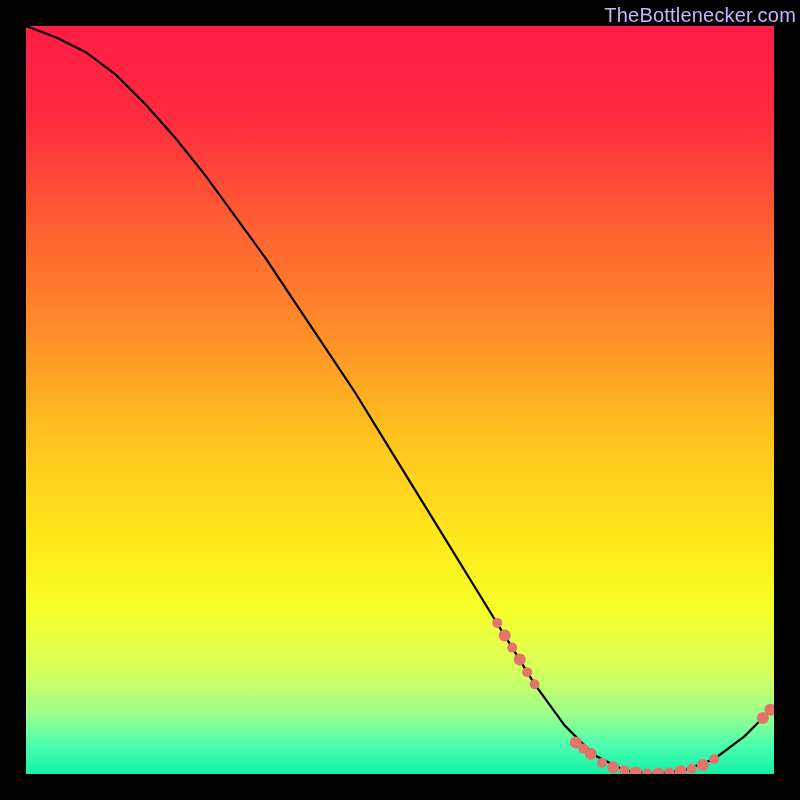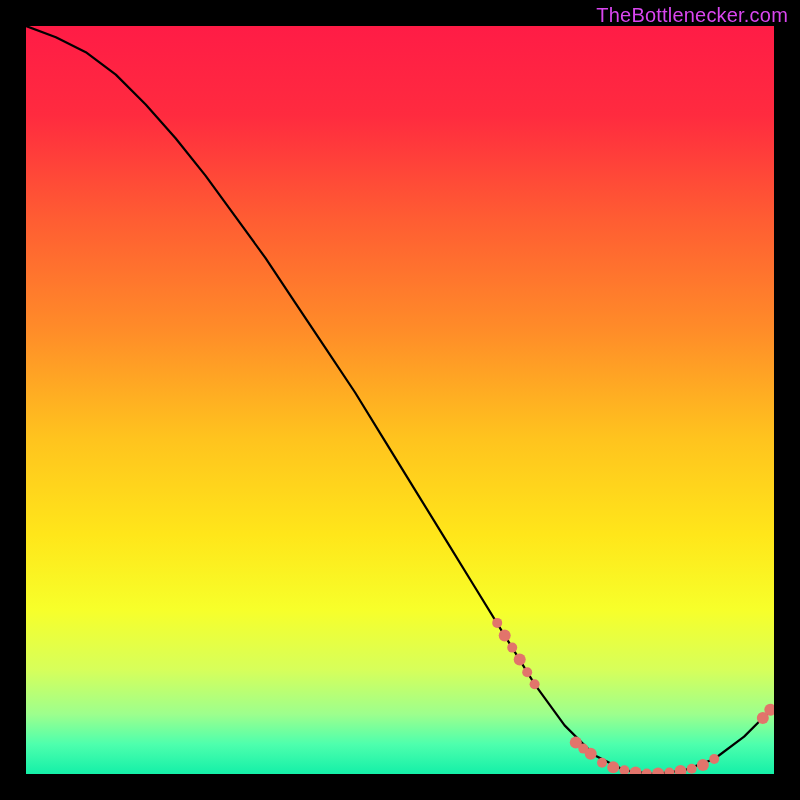--- a/index.html
+++ b/index.html
@@ -20,22 +20,22 @@
   .plot {
     position: absolute;
     left: 26px;
     top: 26px;
     width: 748px;
     height: 748px;
   }
   .watermark {
     position: absolute;
     top: 4px;
-    right: 12px;
-    color: #d946ef;
+    right: 4px;
+    color: #c4b5fd;
     font-size: 20px;
     font-weight: 500;
     letter-spacing: 0.2px;
     user-select: none;
   }
 </style>
 </head>
 <body>
 
 <div class="frame">

